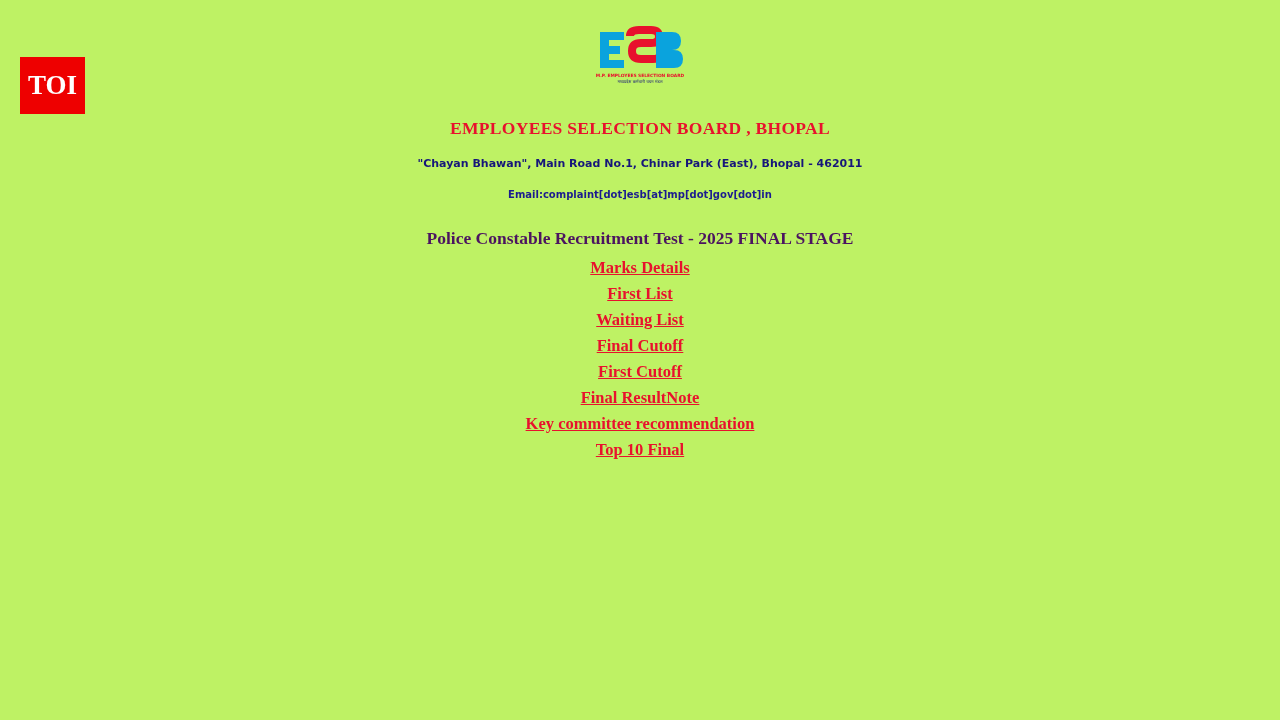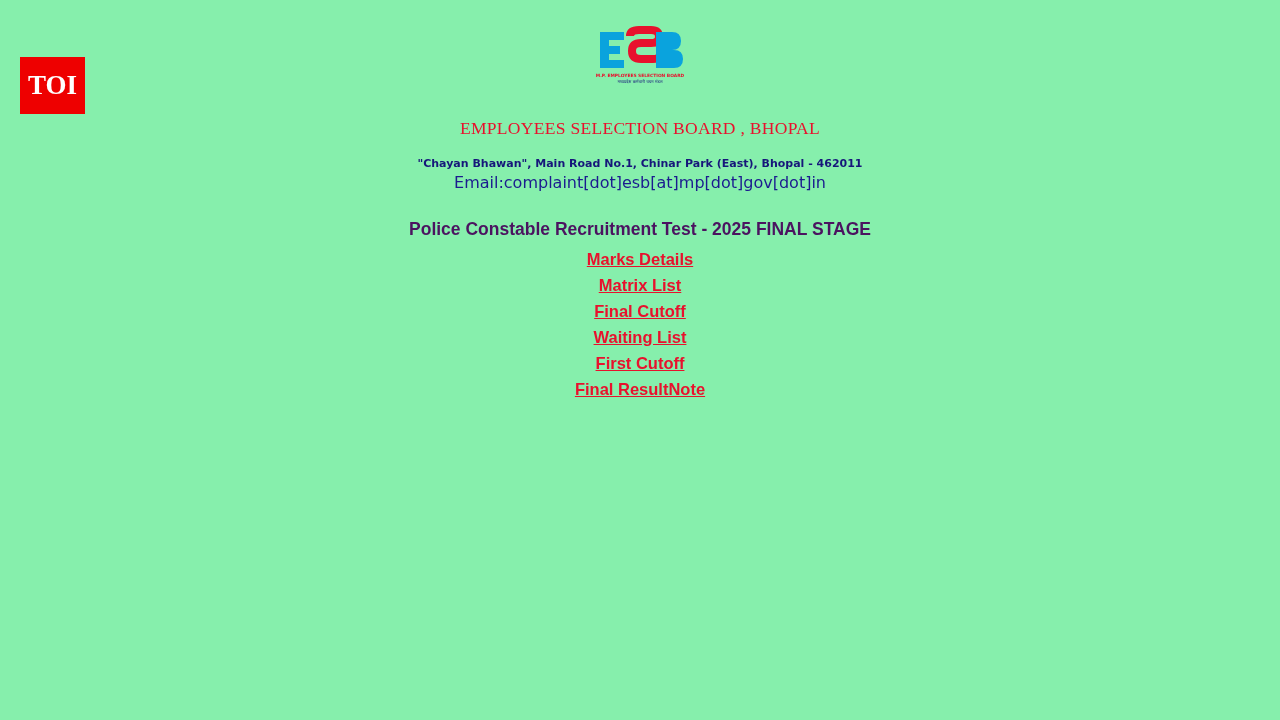--- a/index.html
+++ b/index.html
@@ -9,21 +9,21 @@
     width: 1280px;
     height: 720px;
     overflow: hidden;
     font-family: "Liberation Sans", sans-serif;
   }
 
   .page {
     position: relative;
     width: 1280px;
     height: 720px;
-    background: #86efac;
+    background: #bef264;
   }
 
   
   .toi-badge {
     position: absolute;
     left: 20px;
     top: 57px;
     width: 65px;
     height: 57px;
     background: #ee0000;
@@ -56,56 +56,56 @@
   .content {
     position: absolute;
     left: 0;
     right: 0;
     top: 118px;
     text-align: center;
   }
 
   .org-title {
     font-family: "Liberation Serif", serif;
-    font-weight: normal;
+    font-weight: bold;
     font-size: 17.5px;
     color: #e8112d;
     letter-spacing: .3px;
     margin: 0 0 18px 0;
   }
 
   .addr-block {
     font-family: "DejaVu Sans", sans-serif;
     color: #16167a;
     font-size: 11px;
     line-height: 1.22;
     font-weight: bold;
   }
   .addr-line3 {
-    font-weight: normal;
-    font-size: 16px;
+    font-weight: bold;
+    font-size: 10px;
     color: #1b1b8f;
-    margin-top: 3px;
+    margin-top: 19px;
   }
 
   .exam-title {
-    font-family: Liberation Sans, sans-serif;
+    font-family: Liberation Serif, serif;
     font-weight: bold;
     font-size: 17.5px;
     color: #4b1360;
     margin-top: 26px;
     margin-bottom: 2px;
   }
 
   .links {
     margin-top: 6px;
   }
   .links a {
     display: block;
-    font-family: Liberation Sans, sans-serif;
+    font-family: Liberation Serif, serif;
     font-weight: bold;
     font-size: 16.5px;
     color: #e8112d;
     text-decoration: underline;
     line-height: 26px;
     cursor: pointer;
   }
 </style>
 </head>
 <body>
@@ -146,21 +146,23 @@
 
     <div class="addr-block">
       <div>"Chayan Bhawan", Main Road No.1, Chinar Park (East), Bhopal - 462011</div>
       <div class="addr-line3">Email:complaint[dot]esb[at]mp[dot]gov[dot]in</div>
     </div>
 
     <div class="exam-title">Police Constable Recruitment Test - 2025 FINAL STAGE</div>
 
     <div class="links">
       <a href="#">Marks Details</a>
-      <a href="#">Matrix List</a>
+      <a href="#">First List</a>
+      <a href="#">Waiting List</a>
       <a href="#">Final Cutoff</a>
-      <a href="#">Waiting List</a>
       <a href="#">First Cutoff</a>
       <a href="#">Final ResultNote</a>
+      <a href="#">Key committee recommendation</a>
+      <a href="#">Top 10 Final</a>
     </div>
 
   </div>
 </div>
 
 </body></html>

